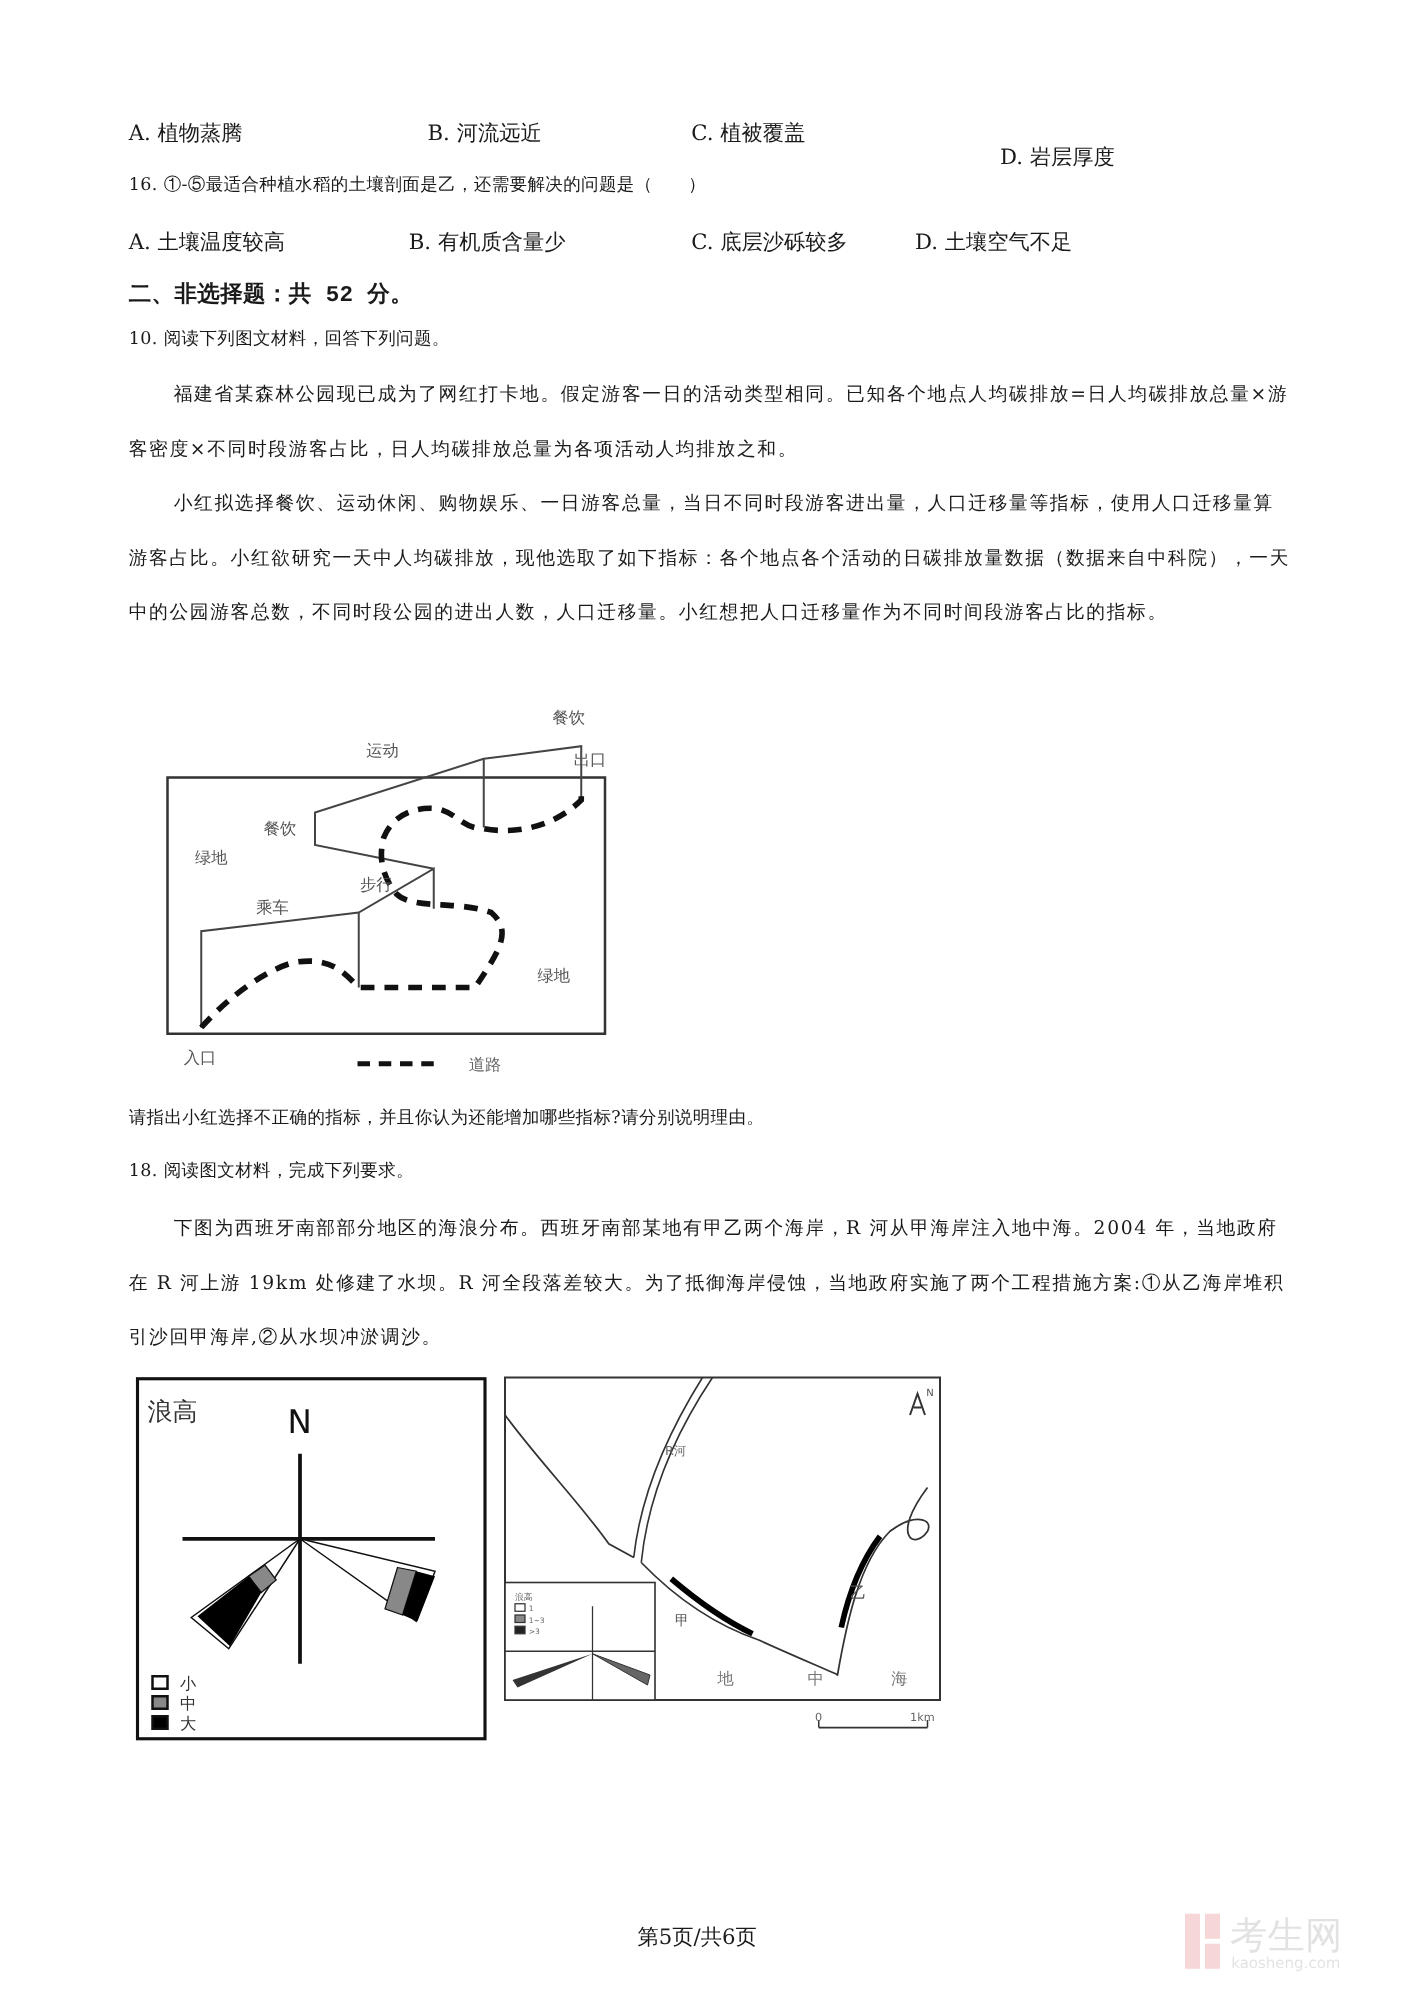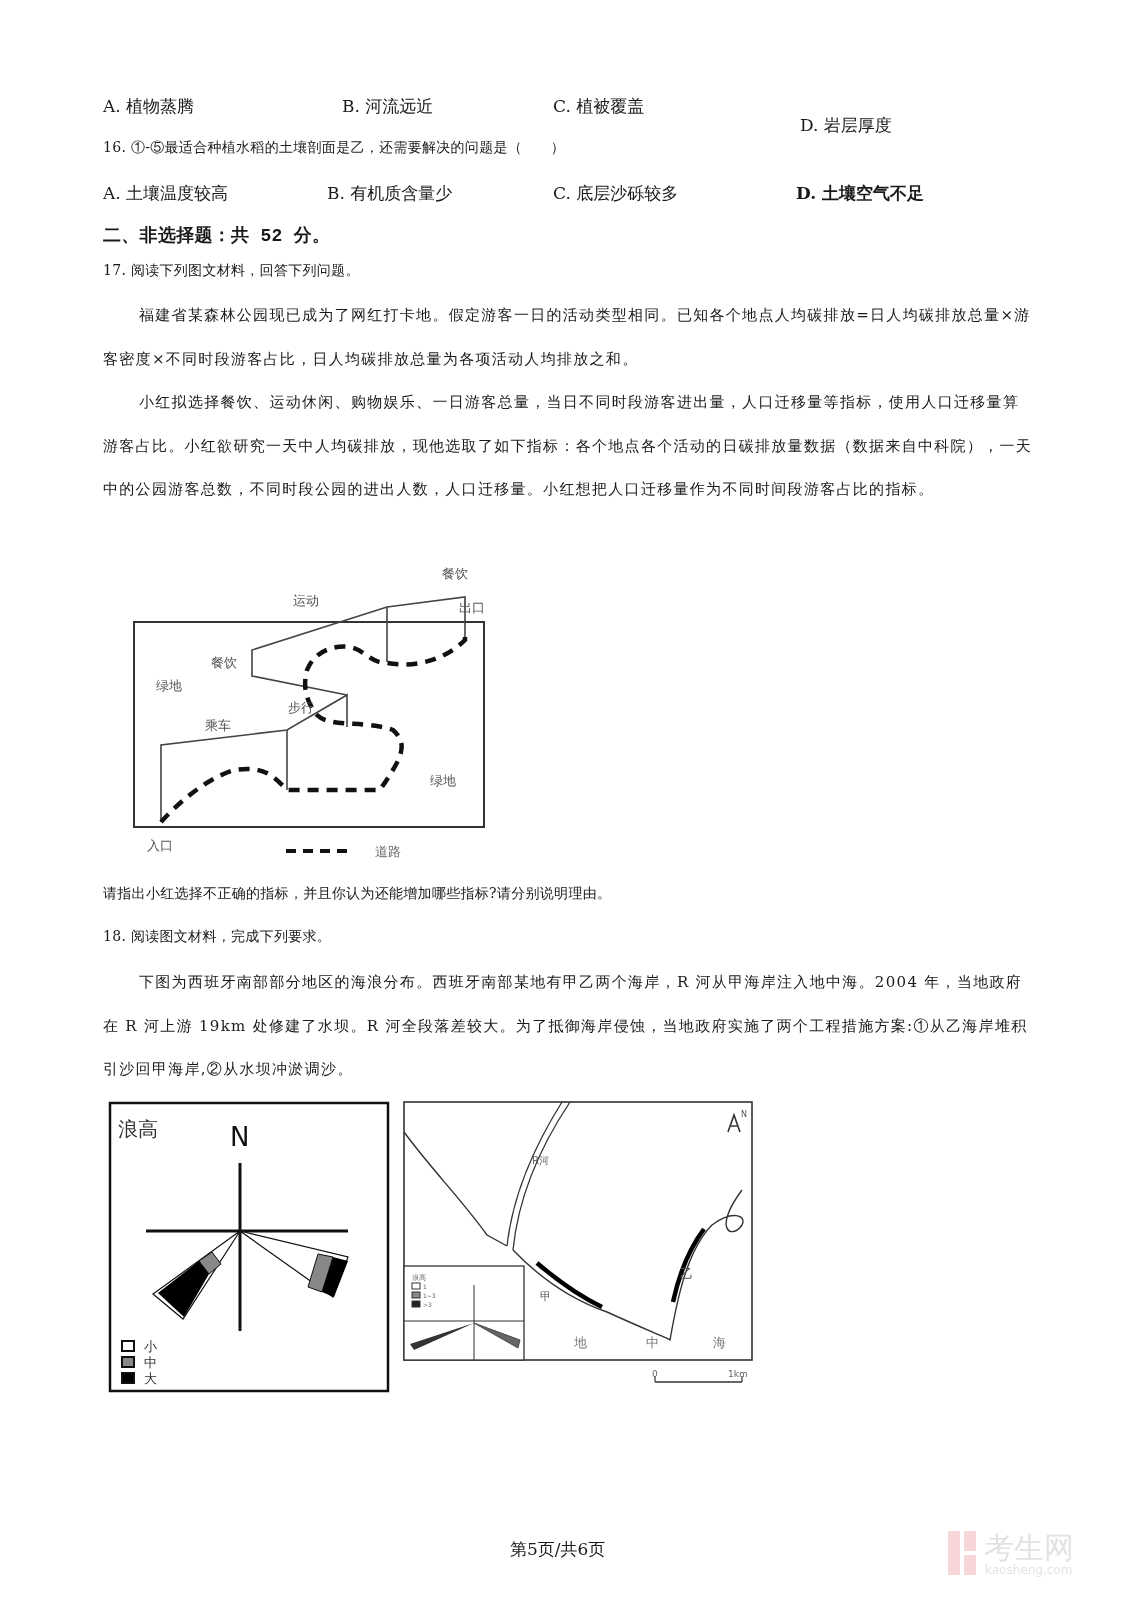--- a/index.html
+++ b/index.html
@@ -20,25 +20,25 @@
 
 <div class="opt" style="left:103px;top:95px;">A. 植物蒸腾</div>
 <div class="opt" style="left:342px;top:95px;">B. 河流远近</div>
 <div class="opt" style="left:553px;top:95px;">C. 植被覆盖</div>
 <div class="opt" style="left:800px;top:95px;margin-top:19px;">D. 岩层厚度</div>
 
 <div class="line" style="top:139px;">16. ①-⑤最适合种植水稻的土壤剖面是乙，还需要解决的问题是（　　）</div>
 <div class="opt" style="left:103px;top:182px;">A. 土壤温度较高</div>
 <div class="opt" style="left:327px;top:182px;">B. 有机质含量少</div>
 <div class="opt" style="left:553px;top:182px;text-align:center;">C. 底层沙砾较多</div>
-<div class="opt" style="left:796px;top:182px;font-weight:bold;">D. 土壤空气不足</div>
+<div class="opt" style="left:732px;top:182px;">D. 土壤空气不足</div>
 
 <div class="line bold" style="top:223px;">二、非选择题：共 52 分。</div>
 
-<div class="line" style="top:262px;">17. 阅读下列图文材料，回答下列问题。</div>
+<div class="line" style="top:262px;">10. 阅读下列图文材料，回答下列问题。</div>
 <div class="para" style="top:294px;"><span class="indent"></span><span>福建省某森林公园现已成为了网红打卡地。假定游客一日的活动类型相同。已知各个地点人均碳排放=日人均碳排放总量×游客密度×不同时段游客占比，日人均碳排放总量为各项活动人均排放之和。</span></div>
 <div class="para" style="top:381px;"><span class="indent"></span><span>小红拟选择餐饮、运动休闲、购物娱乐、一日游客总量，当日不同时段游客进出量，人口迁移量等指标，使用人口迁移量算游客占比。小红欲研究一天中人均碳排放，现他选取了如下指标：各个地点各个活动的日碳排放量数据（数据来自中科院），一天中的公园游客总数，不同时段公园的进出人数，人口迁移量。小红想把人口迁移量作为不同时间段游客占比的指标。</span></div>
 
 <svg class="abs" style="left:125px;top:560px;" width="400" height="305" viewBox="0 0 400 305">
   <rect x="9" y="62" width="350" height="205" fill="none" stroke="#333" stroke-width="2"></rect>
 
   <polyline points="36,262 36,185 162,170 222,135 222,167" fill="none" stroke="#444" stroke-width="1.6"></polyline>
   <polyline points="162,170 162,230" fill="none" stroke="#444" stroke-width="1.6"></polyline>
   <polyline points="222,135 127,116 127,90 262,47 340,37 340,80" fill="none" stroke="#444" stroke-width="1.6"></polyline>
   <polyline points="262,47 262,102" fill="none" stroke="#444" stroke-width="1.6"></polyline>

